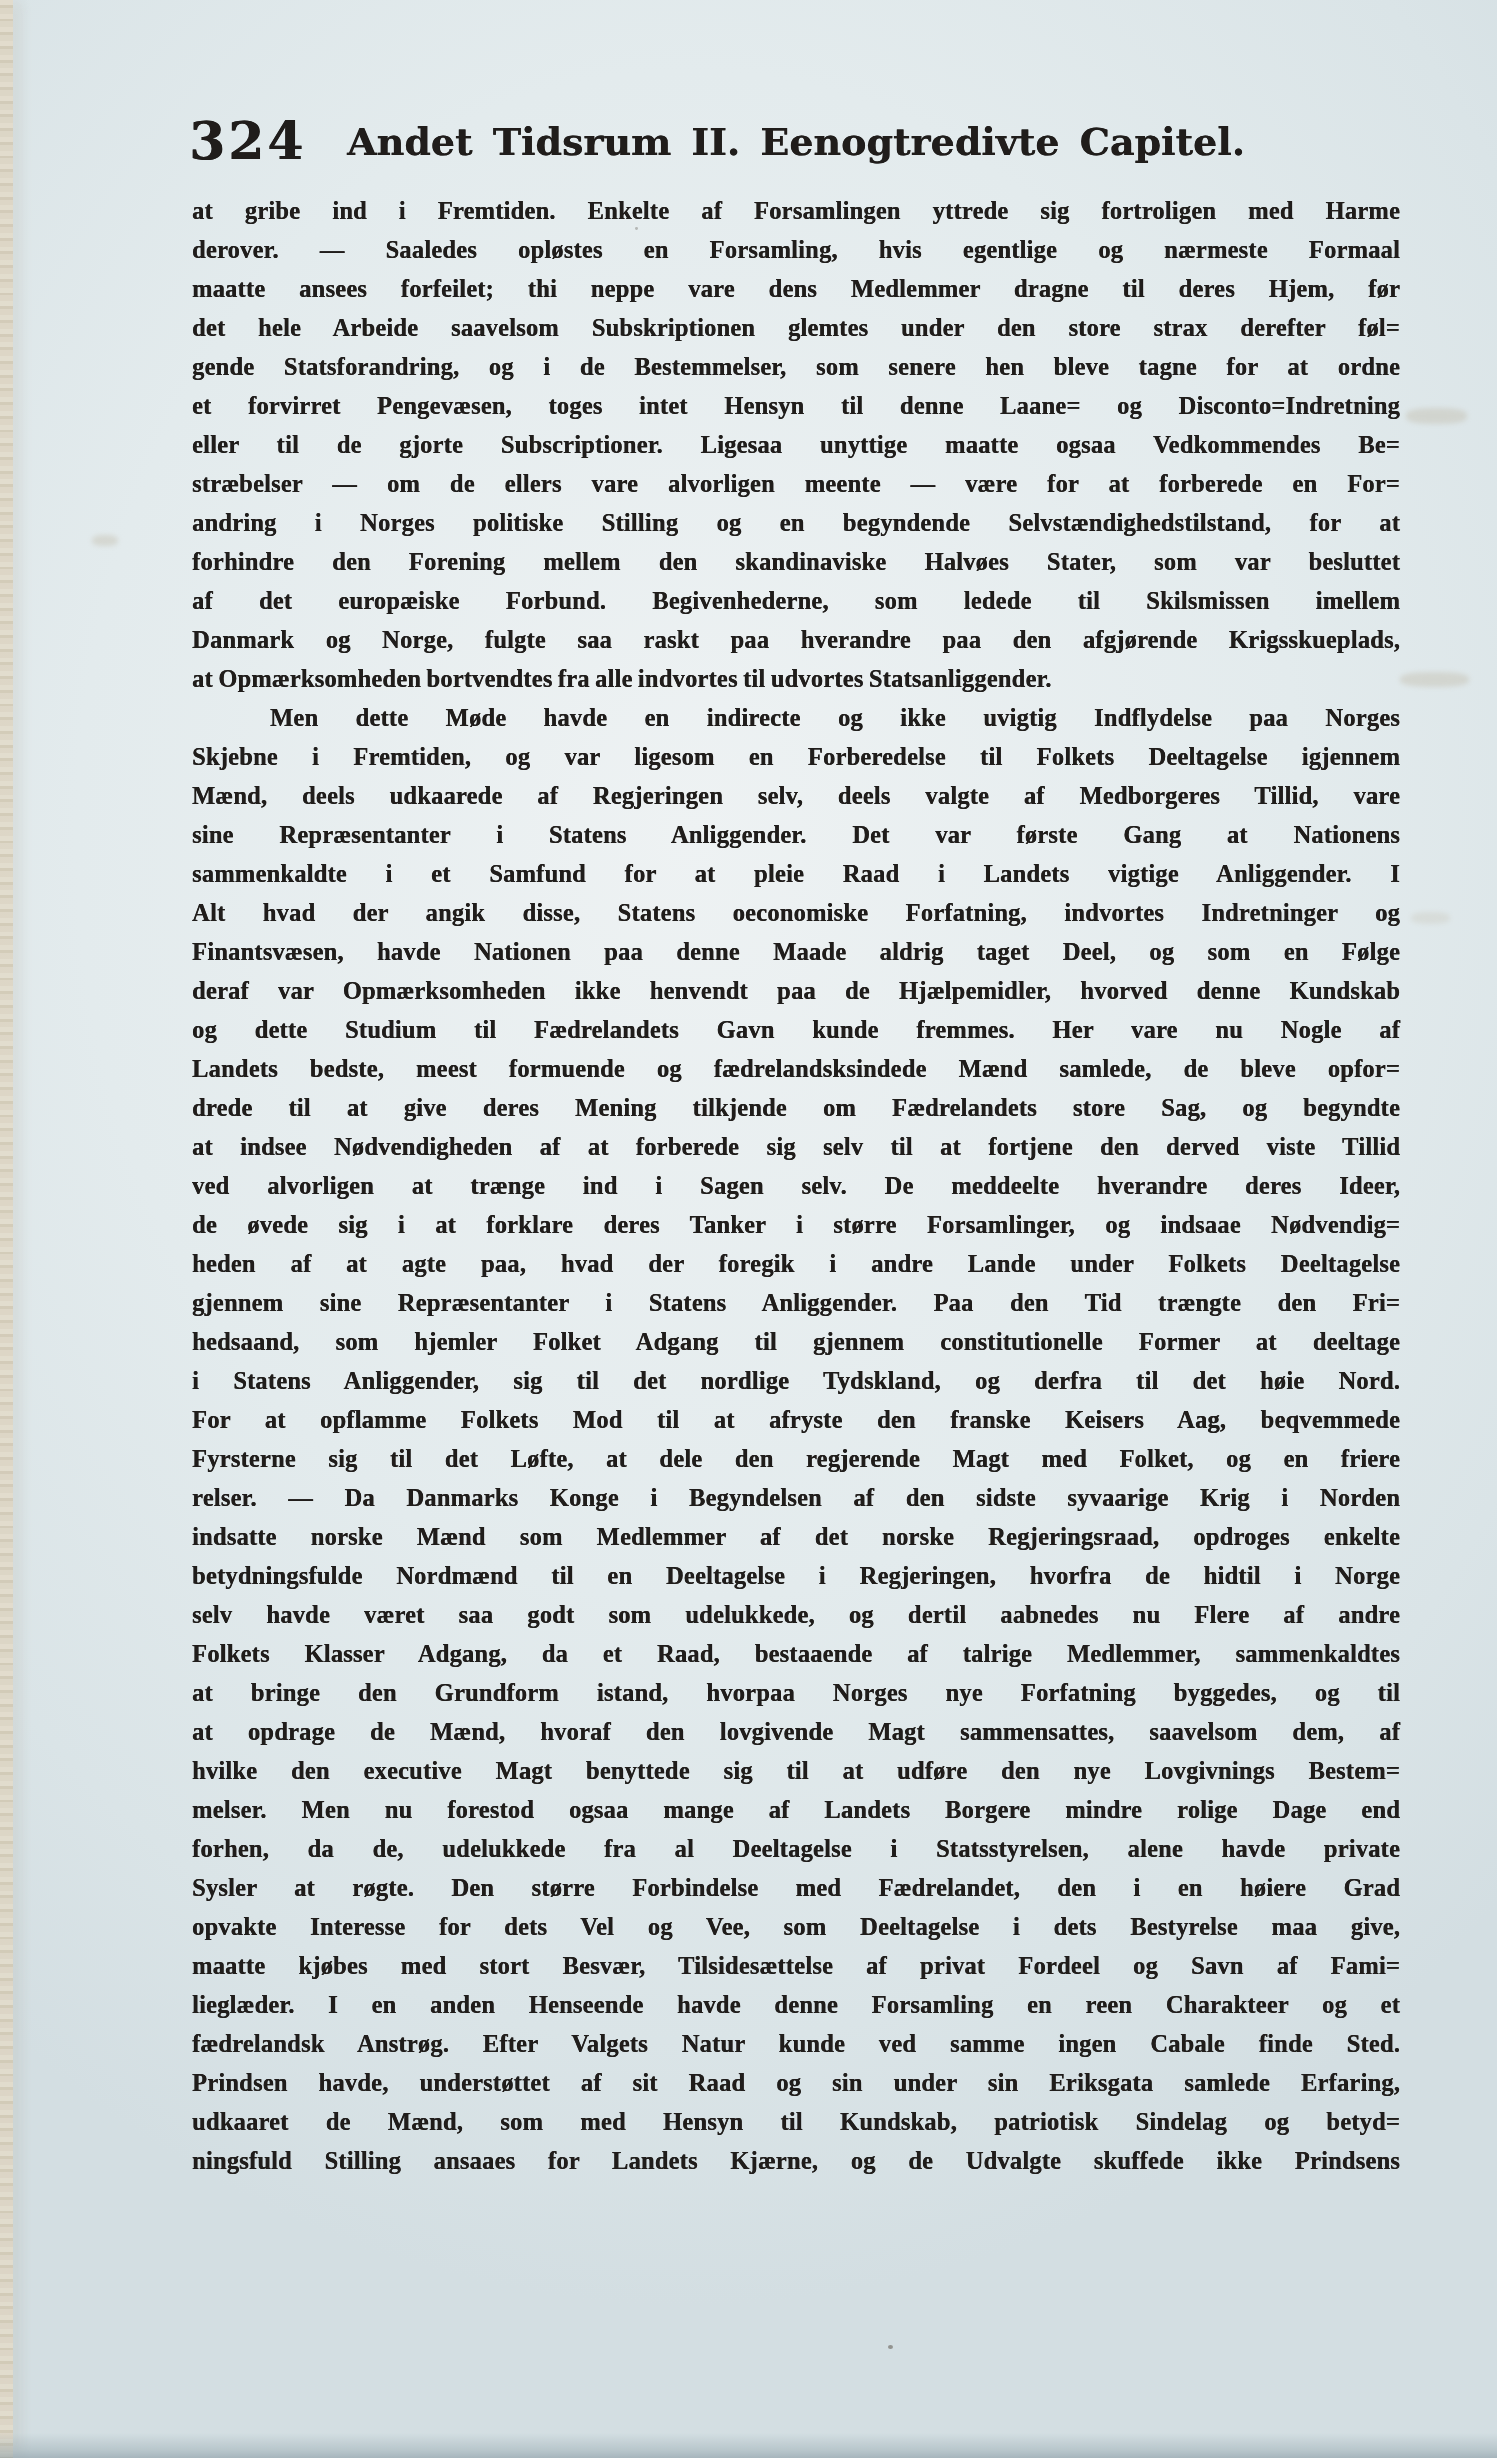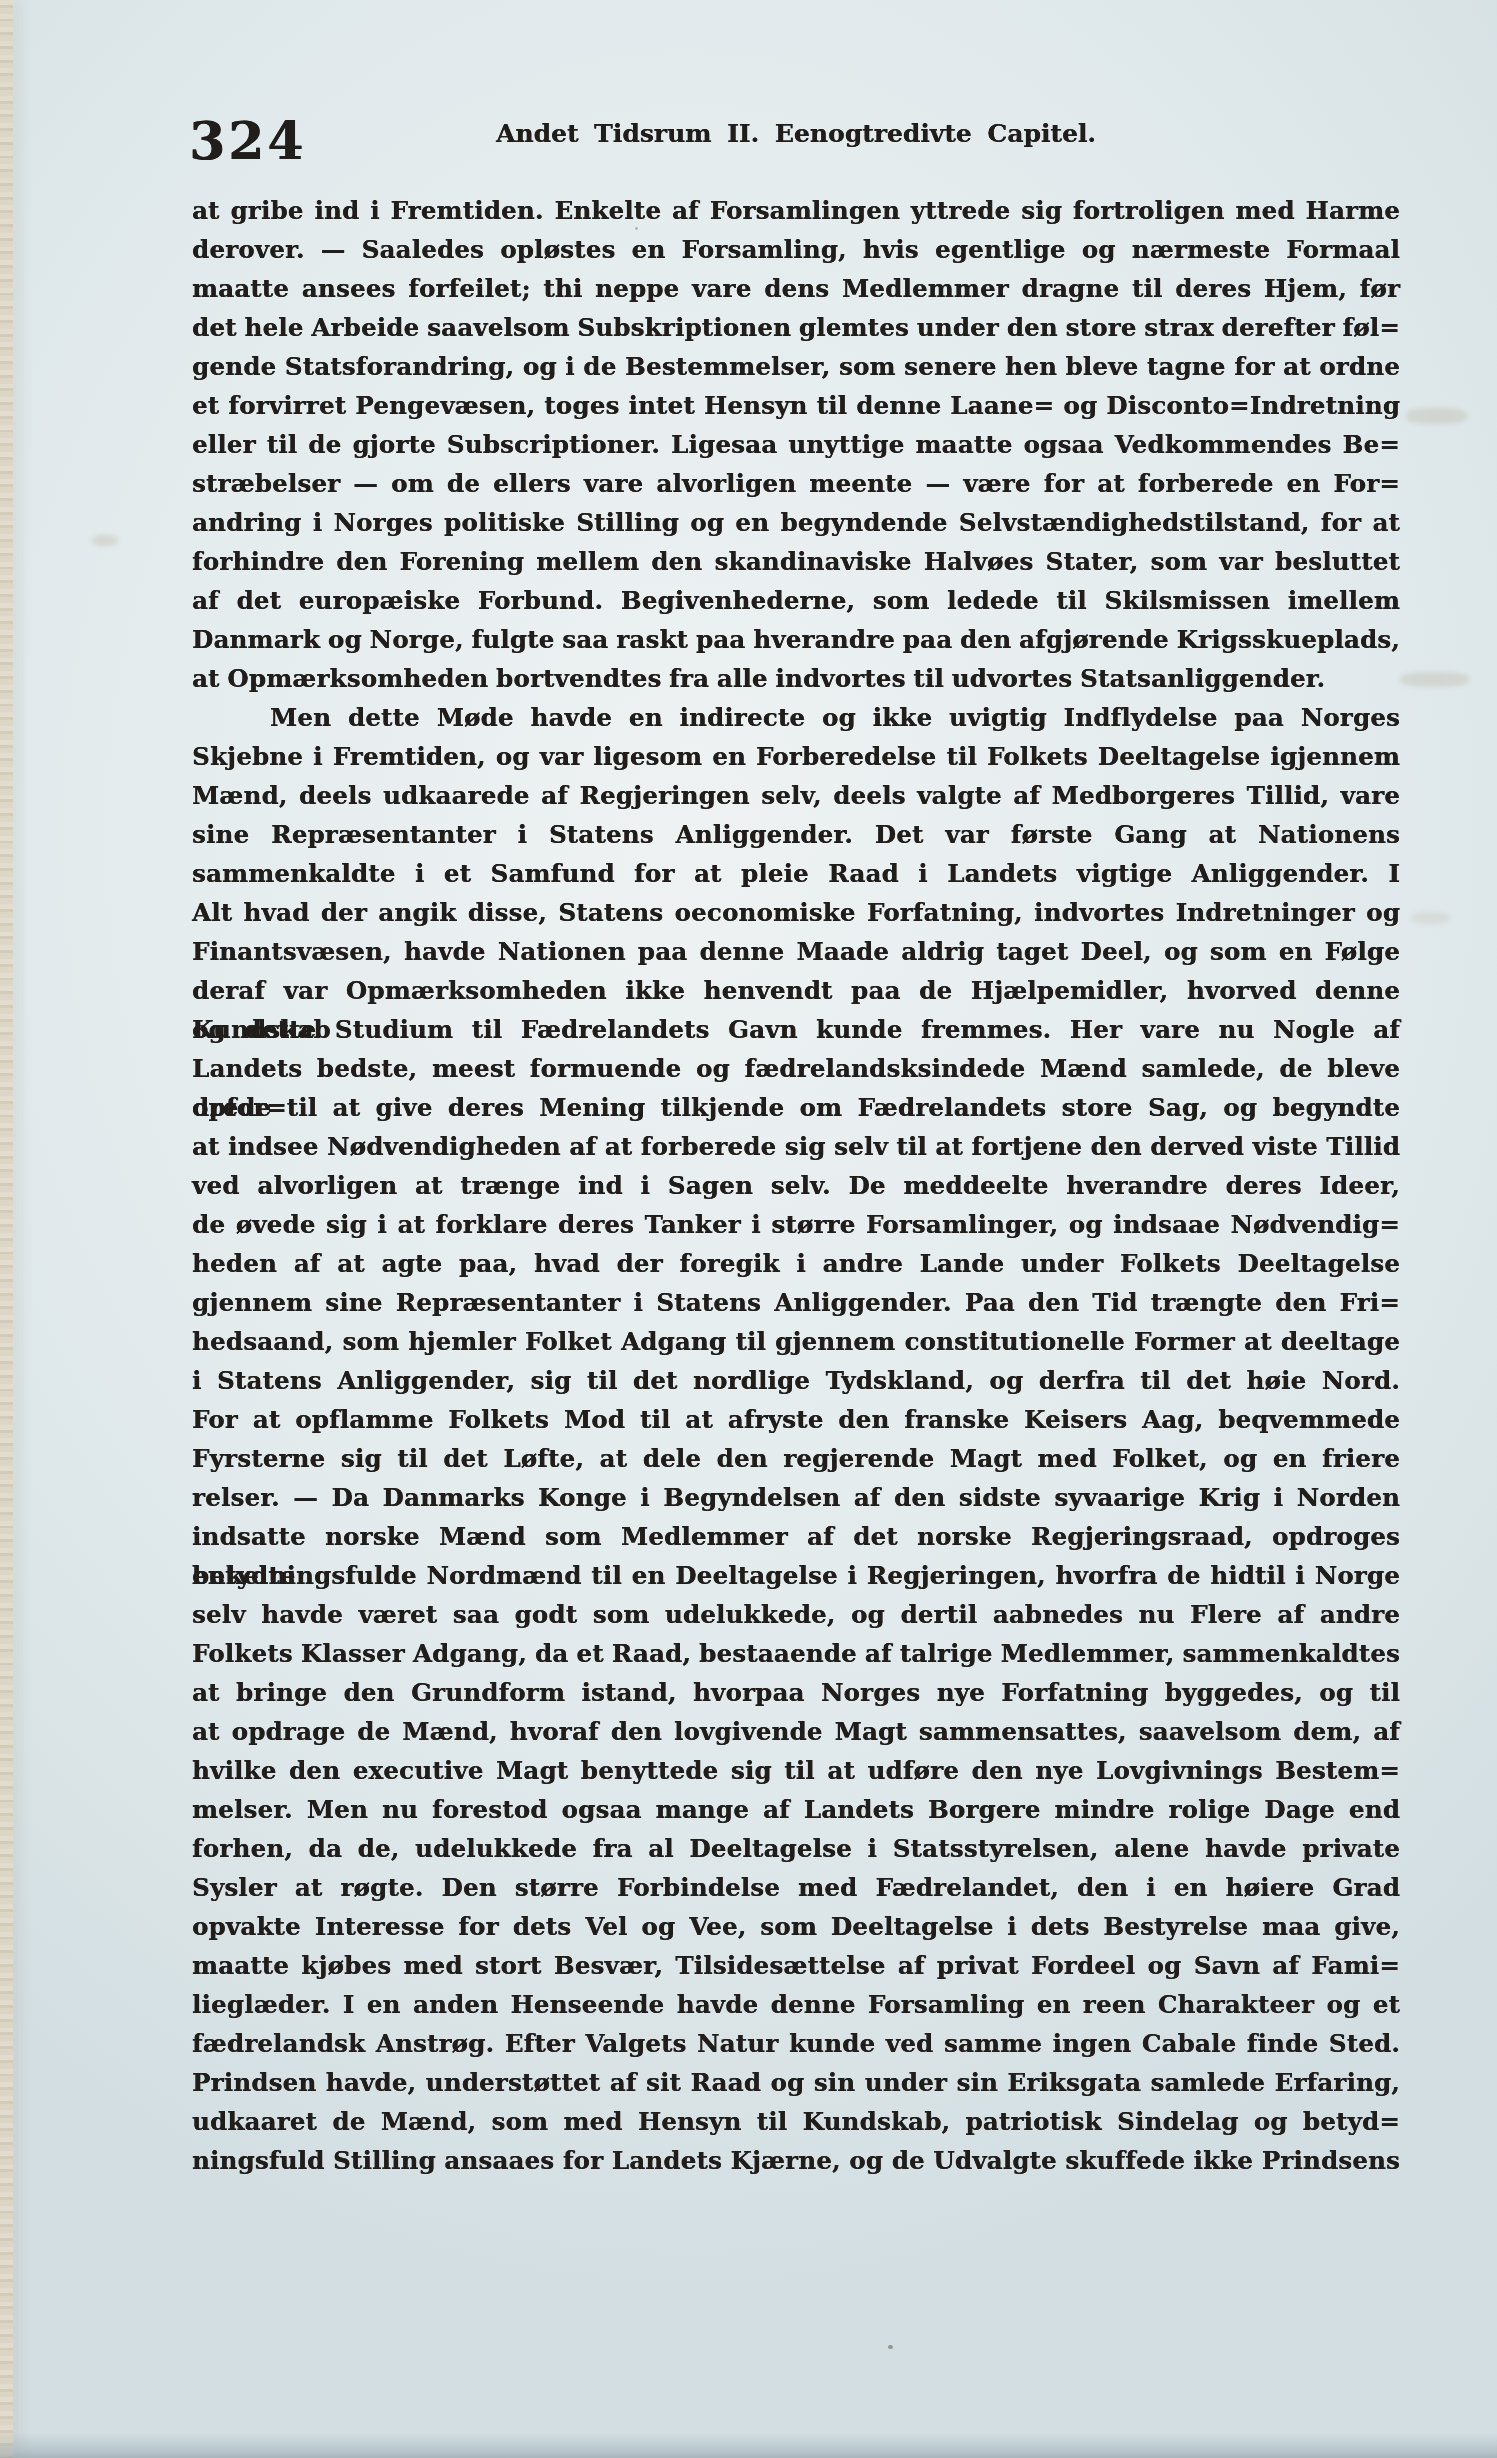--- a/index.html
+++ b/index.html
@@ -44,41 +44,42 @@
     font-size: 52px;
     font-weight: bold;
     letter-spacing: 2.9px;
     text-shadow: 0.4px 0 0 currentColor;
   }
   .running-header {
     position: absolute;
     left: 192px; top: 119px;
     width: 1208px;
     text-align: center;
-    font-size: 25px;
+    font-size: 38px;
     font-weight: bold;
     word-spacing: 6.9px;
     text-shadow: 0.3px 0 0 currentColor;
     white-space: nowrap;
   }
   .body-text {
     position: absolute;
     left: 192px; top: 191px;
     width: 1208px;
     font-size: 24.5px;
     font-weight: bold;
     line-height: 39px;
     letter-spacing: 0.2px;
     word-spacing: -1px;
     text-shadow: 0.3px 0 0 currentColor;
   }
   .line {
     text-align: justify;
     text-align-last: justify;
     height: 39px;
+    font-family: Liberation Serif, serif;
   }
   .line.indent { text-indent: 78px; }
   .line.para-end { text-align-last: left; }
 
   
   .ghost {
     position: absolute;
     border-radius: 40%;
     background: #b3a68c;
     opacity: 0.28;

